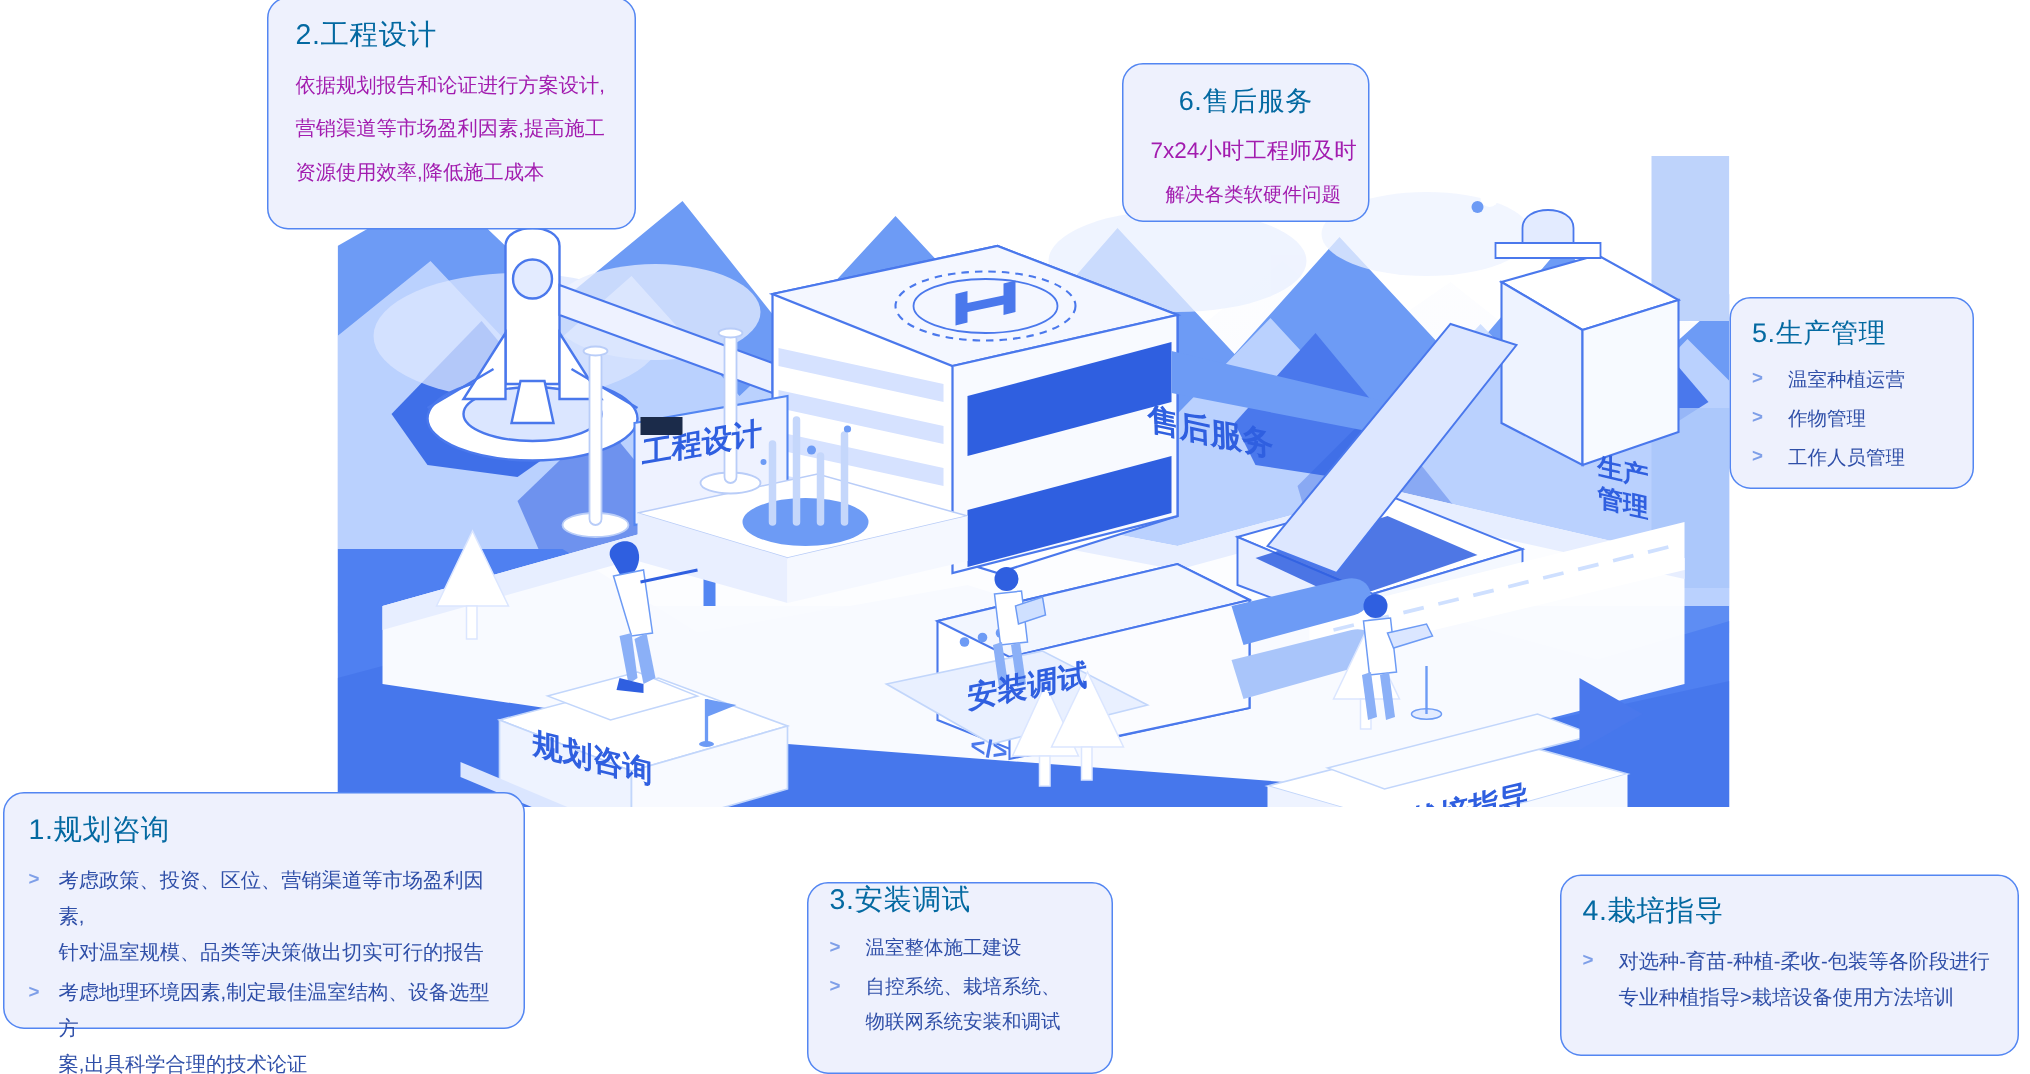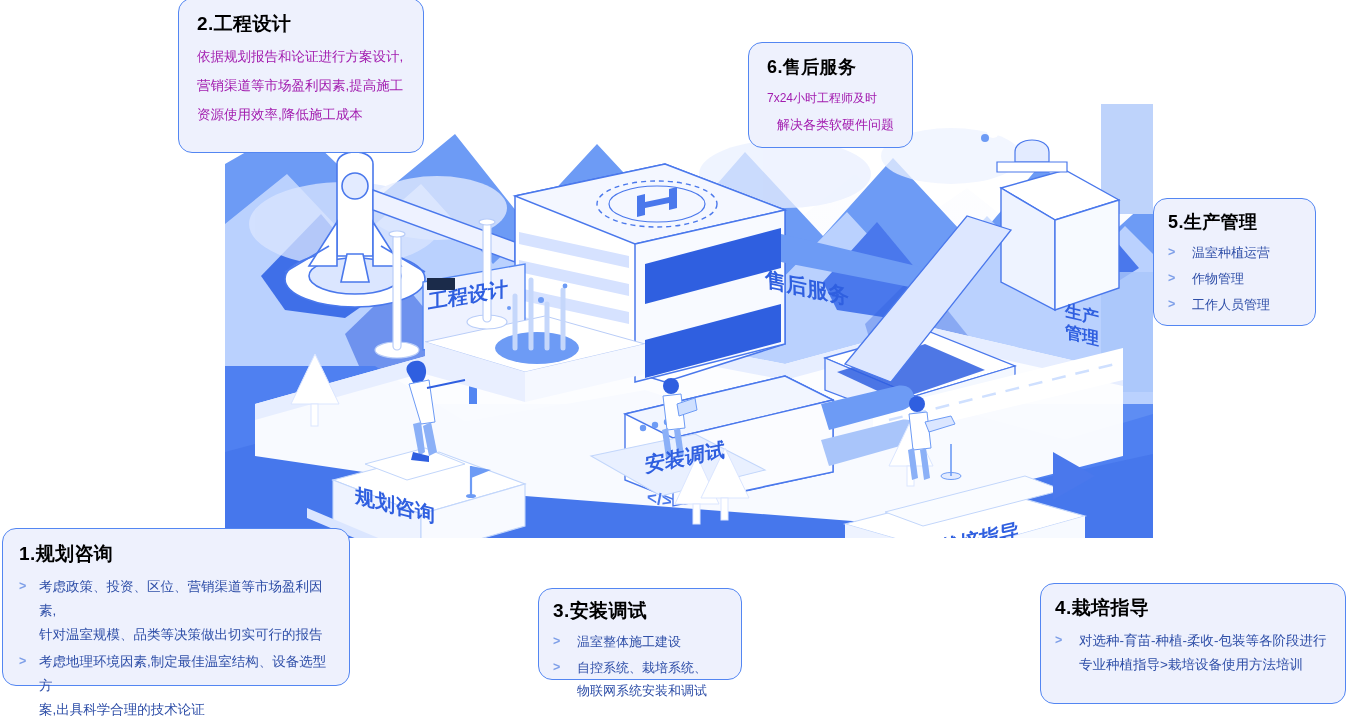--- a/index.html
+++ b/index.html
@@ -17,22 +17,22 @@
   
   .callout{
     position:absolute;
     background:#eef1fd;
     border:1.6px solid #5386f2;
     border-radius:14px;
     box-sizing:border-box;
     padding:14px 18px 16px 18px;
   }
   .callout .c-title{
-    color:#000000;
-    font-weight:bold;
+    color:#0369a1;
+    font-weight:normal;
     font-size:19px;
     letter-spacing:.4px;
     margin:0 0 9px 0;
     line-height:1.2;
   }
   .callout p.c-line{
     margin:0 0 6px 0;
     color:#a21caf;
     font-size:13.5px;
     line-height:1.72;
@@ -55,21 +55,21 @@
     font-weight:bold;
     font-size:12.5px;
   }
   .c-bullet .bt{flex:1 1 auto;white-space:pre-line;}
 
   
   #callout-2{left:178px;top:-2px;width:246px;height:155px;}
   #callout-6{left:748px;top:42px;width:165px;height:106px;}
   #callout-5{left:1153px;top:198px;width:163px;height:128px;padding:13px 14px;}
   #callout-1{left:2px;top:528px;width:348px;height:158px;padding:14px 14px 14px 16px;}
-  #callout-3{left:538px;top:588px;width:204px;height:92px;padding:11px 14px;}
+  #callout-3{left:538px;top:588px;width:204px;height:128px;padding:1px 14px;}
   #callout-4{left:1040px;top:583px;width:306px;height:121px;padding:13px 14px;}
 
   #callout-5 .c-title,#callout-3 .c-title{margin-bottom:7px;}
   #callout-5 .c-bullet,#callout-3 .c-bullet{font-size:13px;}
   #callout-5 .c-bullet .mk,#callout-3 .c-bullet .mk{width:24px;}
   #callout-4 .c-bullet .mk{width:24px;}
 
   
   .scene-label{
     position:absolute;
@@ -327,22 +327,22 @@
 </div>
 
 <div class="callout" id="callout-2">
   <div class="c-title">2.工程设计</div>
   <p class="c-line">依据规划报告和论证进行方案设计,</p>
   <p class="c-line">营销渠道等市场盈利因素,提高施工</p>
   <p class="c-line">资源使用效率,降低施工成本</p>
 </div>
 
 <div class="callout" id="callout-6">
-  <div class="c-title" style="text-align:left;font-size:18px;">6.售后服务</div>
-  <p class="c-line" style="font-size:12px;">7x24小时工程师及时</p>
+  <div class="c-title" style="text-align:center;font-size:18px;">6.售后服务</div>
+  <p class="c-line" style="font-size:15px;">7x24小时工程师及时</p>
   <p class="c-line" style="text-align:right;font-size:13px;">解决各类软硬件问题</p>
 </div>
 
 <div class="callout" id="callout-5">
   <div class="c-title" style="text-align:left;font-size:18px;">5.生产管理</div>
   <div class="c-bullet">
     <span class="mk">&gt;</span>
     <span class="bt">温室种植运营</span>
   </div>
   <div class="c-bullet">

